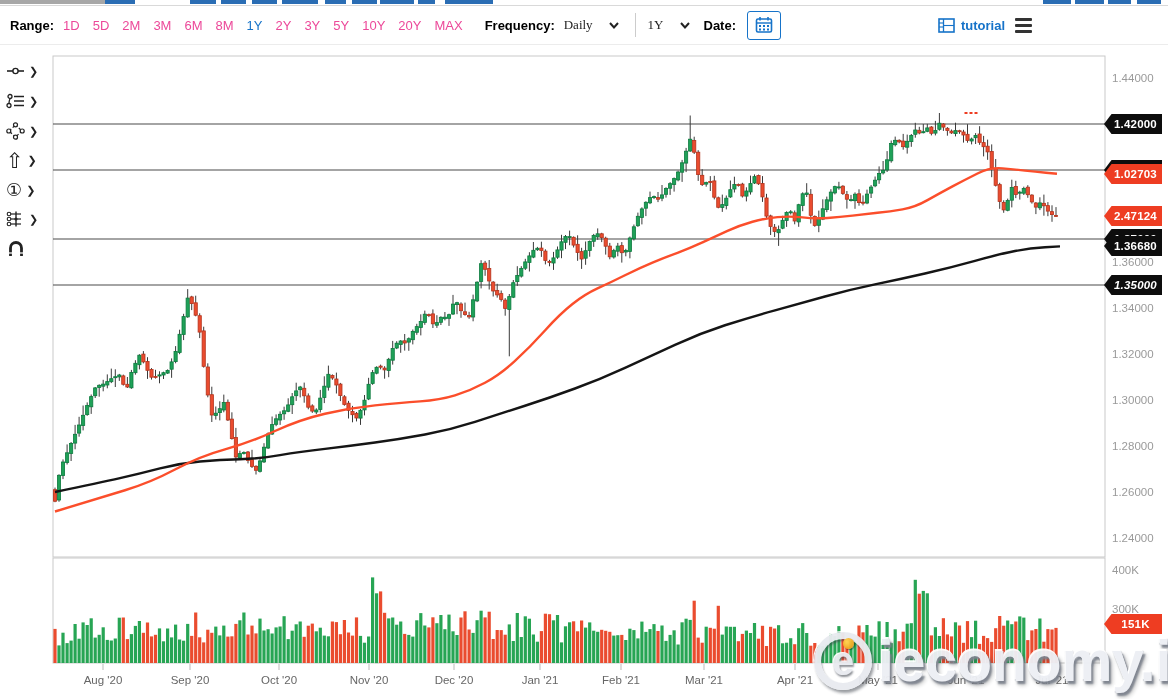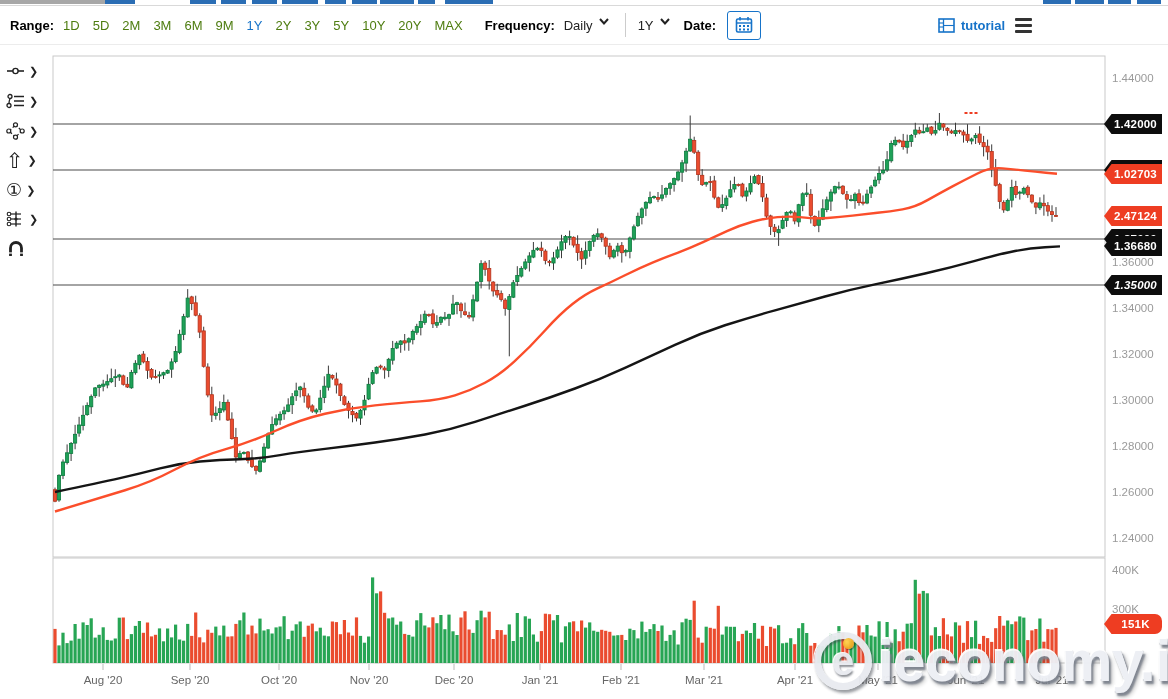--- a/index.html
+++ b/index.html
@@ -7,23 +7,23 @@
          font-family:"Liberation Sans","DejaVu Sans",sans-serif;-webkit-font-smoothing:antialiased;}
   
   .topstrip{position:absolute;top:0;left:0;width:1168px;height:5px;}
   .topstrip .seg{position:absolute;top:0;height:4px;}
   .strip-rule{position:absolute;top:5px;left:0;width:1168px;height:1px;background:#d9d9d9;}
   
   .toolbar{position:absolute;top:8px;left:0;width:1044px;height:34px;display:flex;align-items:center;
            padding:0 10px;box-sizing:border-box;font-size:13px;color:#222;}
   .toolbar .lbl{font-weight:bold;color:#000;margin-right:9px;}
   .ranges{display:flex;gap:13px;margin-right:22px;}
-  .ranges span{cursor:pointer;color:#4d7c0f;}
+  .ranges span{cursor:pointer;color:#ec4899;}
   .ranges span.active{color:#1673c9;}
-  .dd{display:flex;gap:6px;margin-right:14px;cursor:pointer;}
+  .dd{display:flex;align-items:center;gap:16px;margin-right:14px;cursor:pointer;font-family:Liberation Serif, serif;}
   .caret{width:10px;height:7px;display:inline-block;}
   .divider{width:1px;height:24px;background:#ccc;margin:0 12px 0 2px;}
   .calbtn{width:32px;height:27px;border:1px solid #1673c9;border-radius:3px;display:flex;
           align-items:center;justify-content:center;background:#fff;cursor:pointer;margin-left:2px;}
   .right-tools{margin-left:auto;display:flex;align-items:center;gap:8px;}
   .tutorial{display:flex;align-items:center;gap:6px;color:#1673c9;font-weight:bold;cursor:pointer;}
   .burger{display:flex;flex-direction:column;gap:3px;cursor:pointer;padding:2px;}
   .burger i{display:block;width:17px;height:3px;background:#333;border-radius:1px;}
   .toolbar-rule{position:absolute;top:44px;left:0;width:1168px;height:1px;background:#ececec;}
   
@@ -77,21 +77,21 @@
   <div class="strip-rule"></div>
 
   <div class="toolbar">
     <span class="lbl">Range:</span>
     <span class="ranges" id="range-opts">
         <span>1D</span>
         <span>5D</span>
         <span>2M</span>
         <span>3M</span>
         <span>6M</span>
-        <span>9M</span>
+        <span>8M</span>
         <span class="active">1Y</span>
         <span>2Y</span>
         <span>3Y</span>
         <span>5Y</span>
         <span>10Y</span>
         <span>20Y</span>
         <span>MAX</span>
       </span>
     <span class="lbl">Frequency:</span>
     <span class="dd">
@@ -1019,21 +1019,21 @@
     </svg>
 
   <div class="tags" id="tags-layer">
       <div class="tag black" style="top: 114px;">1.42000</div>
       <div class="tag black" style="top: 160px;">1.40000</div>
       <div class="tag red" style="top: 164px;">1.02703</div>
       <div class="tag red" style="top: 206px;">2.47124</div>
       <div class="tag black" style="top: 229px;">1.37000</div>
       <div class="tag black" style="top: 236px;">1.36680</div>
       <div class="tag black" style="top: 275px; font-style: italic;">1.35000</div>
-      <div class="tag red" style="top: 614px; border-radius: 7px;">151K</div>
+      <div class="tag red" style="top: 614px;">151K</div>
     </div>
 
   <div class="watermark">
     <span class="wm-logo">
       <span class="wm-dot"></span>
       <span class="e">e</span>
     </span>
     <span class="wm-text">ieconomy.io</span>
   </div>
 

